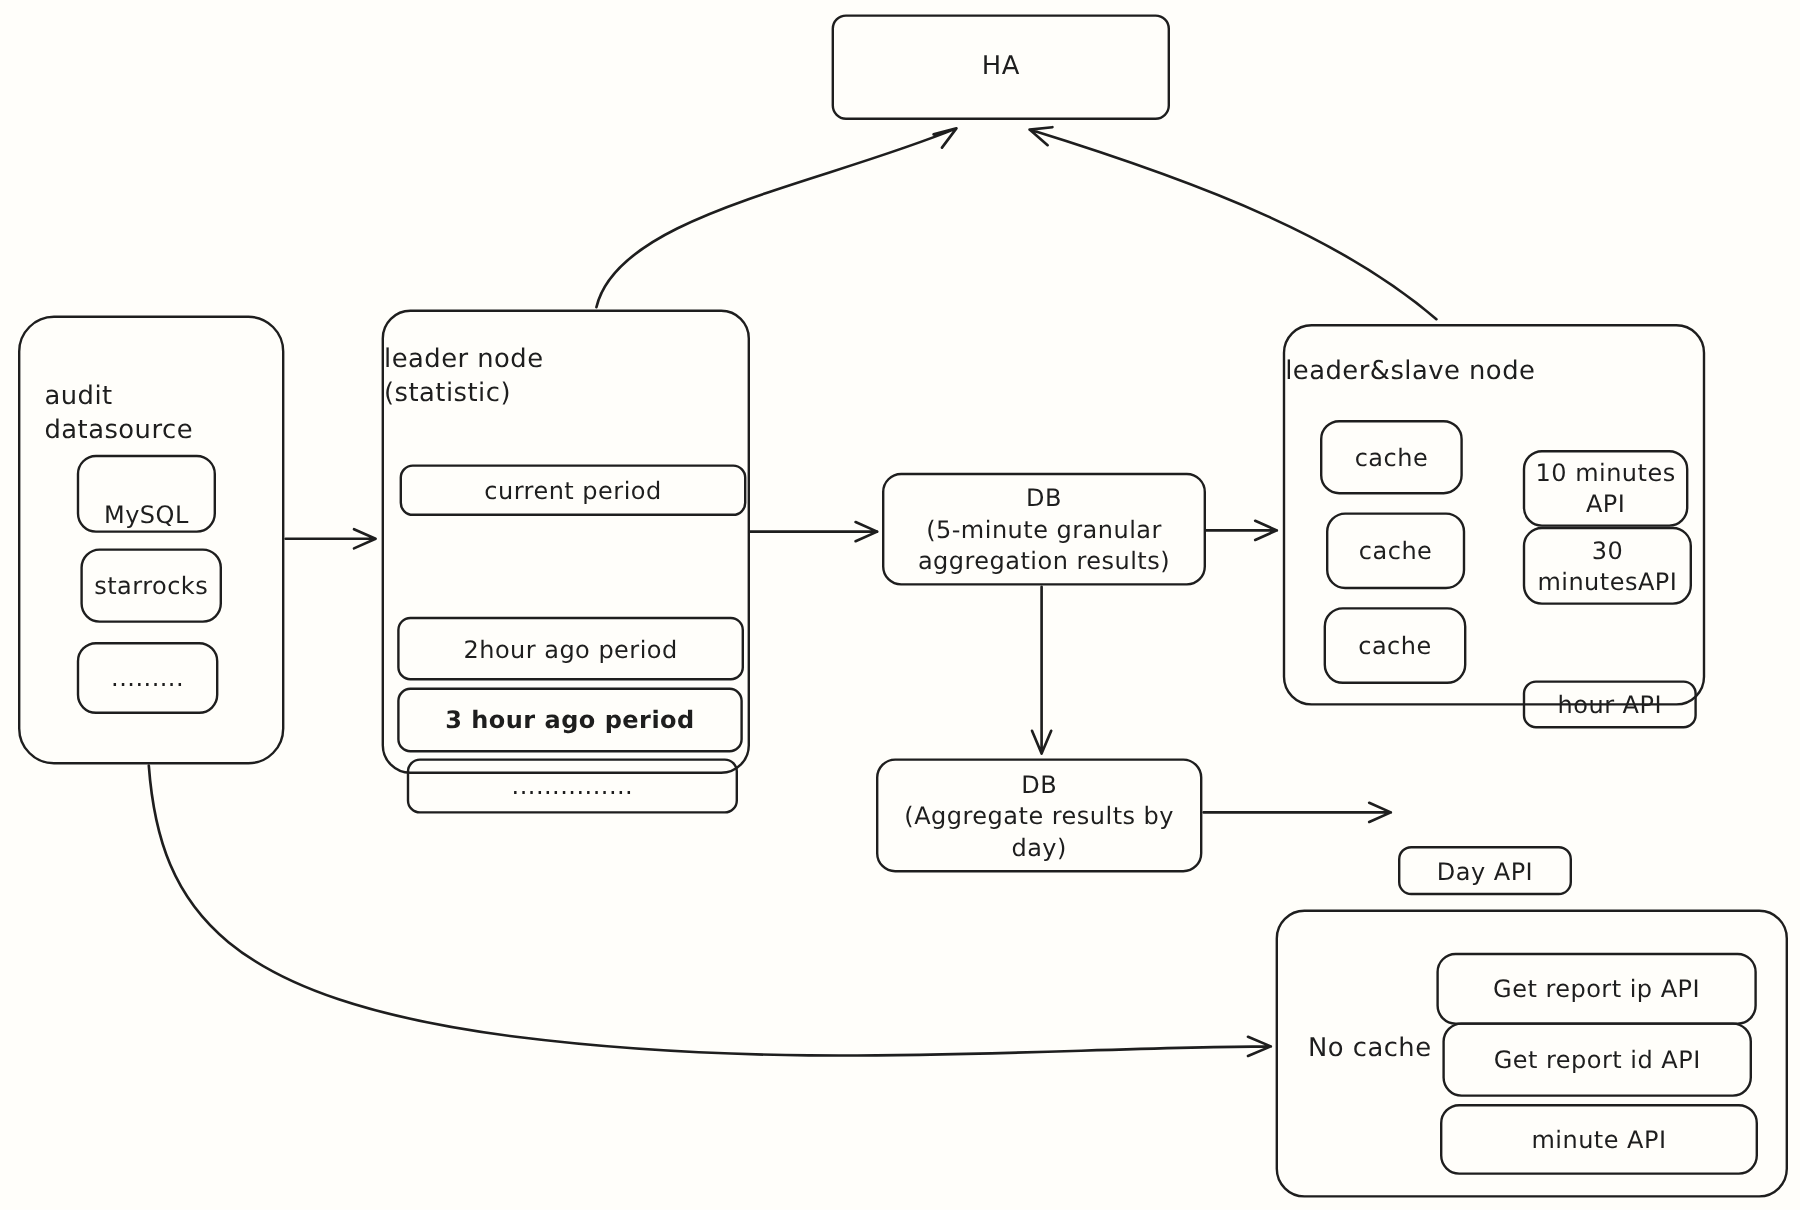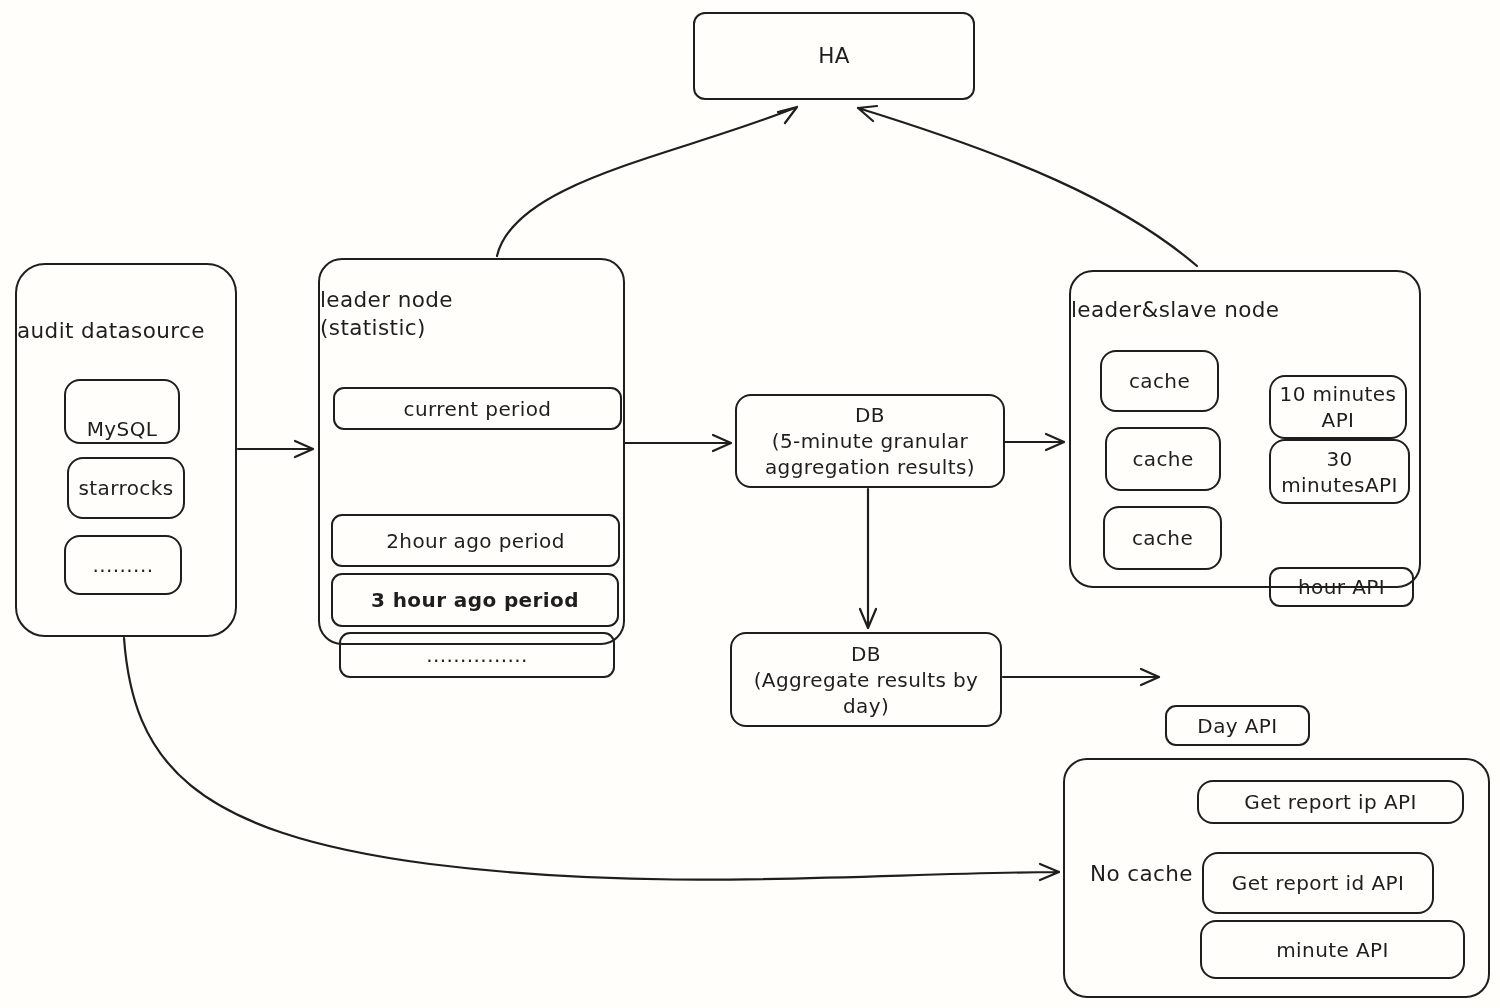--- a/index.html
+++ b/index.html
@@ -53,21 +53,21 @@
     <path d="M 497 256 C 515 180 680 155 797 107 M 797 107 L 778 112 M 797 107 L 785 123"></path>
     <path d="M 1197 266 C 1120 200 1010 155 858 108 M 858 108 L 877 106 M 858 108 L 873 121"></path>
     <path d="M 124 638 C 133 760 190 833 430 864 C 660 893 870 873 1057 872 M 1040 864 L 1059 872 M 1040 880 L 1059 872"></path>
   </svg>
 
   <div class="node r-md center t-lg" style="left:693px; top:12px; width:282px; height:88px;border-radius:12px;">
     <span>HA</span>
   </div>
 
   <div class="node r-xl" style="left:15px; top:263px; width:222px; height:374px;">
-    <div class="abs title-row t-lg" style="top:52px;">audit datasource</div>
+    <div class="abs title-row t-lg" style="top:52px;padding-left:20px;">audit datasource</div>
     <div class="node r-md center t" style="left:47px; top:114px; width:116px; height:65px;align-items:flex-end;">
       <span>MySQL</span>
     </div>
     <div class="node r-md center t" style="left:50px; top:192px; width:118px; height:62px;">
       <span>starrocks</span>
     </div>
     <div class="node r-md center t" style="left:47px; top:270px; width:118px; height:60px;">
       <span>.........</span>
     </div>
   </div>
@@ -128,24 +128,24 @@
       <div>day)</div>
     </div>
   </div>
 
   <div class="node r-sm center t" style="left:1165px; top:657px; width:145px; height:41px;">
     <span>Day API</span>
   </div>
 
   <div class="node r-lg" style="left:1063px; top:758px; width:427px; height:240px;">
     <div class="abs t-lg" style="left:24px; top:100px; width:105px; text-align:center;">No cache</div>
-    <div class="node r-md center t" style="left:132px; top:20px; width:267px; height:44px;">
+    <div class="node r-md center t" style="left:132px; top:34px; width:267px; height:60px;">
       <span>Get report ip API</span>
     </div>
-    <div class="node r-md center t" style="left:137px; top:92px; width:232px; height:62px;">
+    <div class="node r-md center t" style="left:137px; top:92px; width:258px; height:62px;">
       <span>Get report id API</span>
     </div>
     <div class="node r-md center t" style="left:135px; top:160px; width:265px; height:59px;">
       <span>minute API</span>
     </div>
   </div>
 
 </div>
 
 </body></html>

